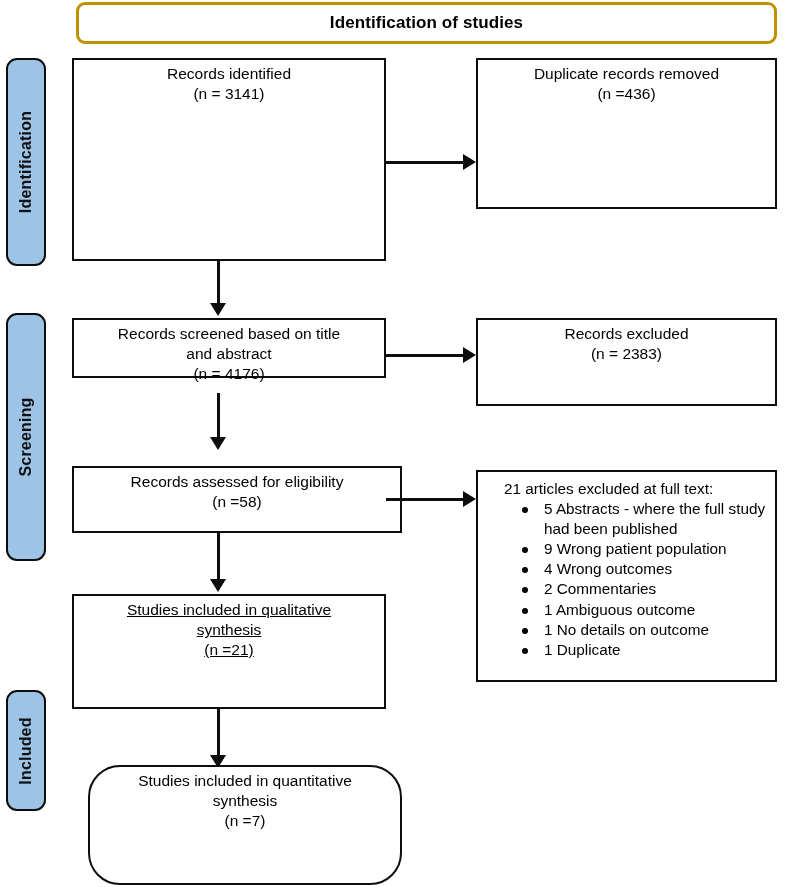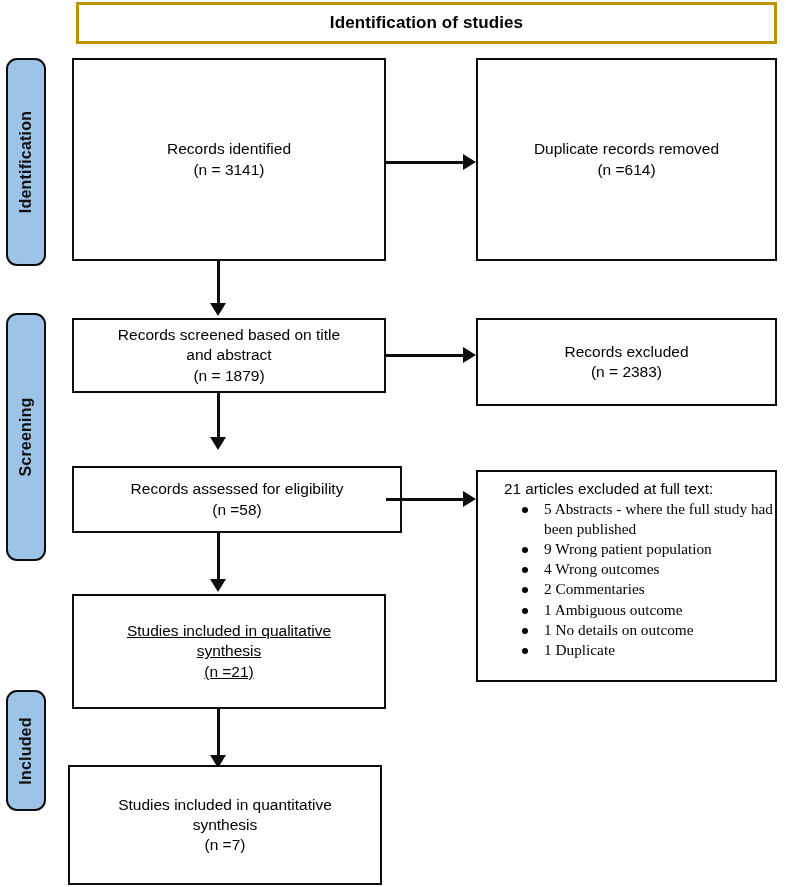--- a/index.html
+++ b/index.html
@@ -4,21 +4,21 @@
 <style>
   html,body{margin:0;padding:0;background:#ffffff;}
   body{width:786px;height:887px;position:relative;overflow:hidden;
        font-family:"Liberation Sans","DejaVu Sans",sans-serif;color:#000;}
 
   #stage{position:absolute;left:0;top:0;width:786px;height:887px;}
 
   
   .header-box{
     position:absolute;left:76px;top:2px;width:701px;height:42px;
-    border:3px solid #BF9000;border-radius:0;background:#fff;
+    border:3px solid #BF9000;border-radius:9px;background:#fff;
     display:flex;align-items:center;justify-content:center;box-sizing:border-box;
   }
   .header-box .htxt{font-size:17px;font-weight:bold;letter-spacing:.1px;}
 
   
   .phase{
     position:absolute;left:6px;width:40px;
     background:#9DC3E6;border:2.5px solid #0d0d0d;border-radius:11px;
     box-sizing:border-box;display:flex;align-items:center;justify-content:center;
   }
@@ -26,42 +26,42 @@
     transform:rotate(-90deg);white-space:nowrap;
     font-size:16px;font-weight:bold;color:#111;letter-spacing:.2px;
   }
   #phase-identification{top:58px;height:208px;}
   #phase-screening{top:313px;height:248px;}
   #phase-included{top:690px;height:121px;}
 
   
   .pbox{
     position:absolute;background:#fff;border:2.5px solid #0d0d0d;
-    box-sizing:border-box;display:flex;align-items:center;justify-content:center;
+    box-sizing:border-box;display:flex;align-items:flex-start;justify-content:center;
     text-align:center;font-size:15.5px;line-height:1.30;padding:4px 8px;
   }
   .pbox .btxt{display:block;white-space:pre-line;}
 
   #box-identified      {left:72px; top:58px;  width:314px;height:203px;}
-  #box-duplicates      {left:476px;top:58px;  width:301px;height:203px;}
-  #box-screened        {left:72px; top:318px; width:314px;height:75px;}
+  #box-duplicates      {left:476px;top:58px;  width:301px;height:151px;}
+  #box-screened        {left:72px; top:318px; width:314px;height:60px;}
   #box-excluded-screen {left:476px;top:318px; width:301px;height:88px;}
   #box-eligibility     {left:72px; top:466px; width:330px;height:67px;}
   #box-qualitative     {left:72px; top:594px; width:314px;height:115px;text-decoration:underline;}
-  #box-quantitative    {left:68px; top:765px; width:314px;height:120px;}
+  #box-quantitative    {left:88px; top:765px; width:314px;height:120px;border-radius:32px;}
 
   
   #box-exclusion-list{
     position:absolute;left:476px;top:470px;width:301px;height:212px;
     background:#fff;border:2.5px solid #0d0d0d;box-sizing:border-box;
     padding:7px 0 6px 10px;font-size:15.3px;line-height:1.26;
   }
   #box-exclusion-list .ex-head{display:block;margin-left:16px;margin-bottom:1px;}
   #box-exclusion-list ul{margin:0;padding:0 0 0 30px;list-style:none;}
-  #box-exclusion-list li{position:relative;margin:0 0 1px 0;padding-left:26px;font-family:Liberation Serif, serif;}
+  #box-exclusion-list li{position:relative;margin:0 0 1px 0;padding-left:26px;}
   #box-exclusion-list li::before{
     content:"";position:absolute;left:4px;top:8px;
     width:6px;height:6px;border-radius:50%;background:#000;
   }
 
   
   .vline{position:absolute;width:2.5px;background:#0d0d0d;}
   .hline{position:absolute;height:2.5px;background:#0d0d0d;}
   .arrow-down{
     position:absolute;width:0;height:0;
@@ -91,31 +91,31 @@
   </div>
   <div class="phase" id="phase-included">
     <span class="ptxt">Included</span>
   </div>
 
   <div class="pbox" id="box-identified">
     <span class="btxt"><span>Records identified</span><br><span>(n = 3141)</span></span>
   </div>
 
   <div class="pbox" id="box-duplicates">
-    <span class="btxt"><span>Duplicate records removed</span><br><span>(n =614)</span></span>
+    <span class="btxt"><span>Duplicate records removed</span><br><span>(n =436)</span></span>
   </div>
 
   <div class="hline" style="left:386px;top:161px;width:78px;"></div>
   <div class="arrow-right" style="left:463px;top:154px;"></div>
 
   <div class="vline" style="left:217px;top:261px;height:44px;"></div>
   <div class="arrow-down" style="left:210px;top:303px;"></div>
 
   <div class="pbox" id="box-screened">
-    <span class="btxt"><span>Records screened based on title</span><br><span>and abstract</span><br><span>(n = 1879)</span></span>
+    <span class="btxt"><span>Records screened based on title</span><br><span>and abstract</span><br><span>(n = 4176)</span></span>
   </div>
 
   <div class="pbox" id="box-excluded-screen">
     <span class="btxt"><span>Records excluded</span><br><span>(n = 2383)</span></span>
   </div>
 
   <div class="hline" style="left:386px;top:354px;width:78px;"></div>
   <div class="arrow-right" style="left:463px;top:347px;"></div>
 
   <div class="vline" style="left:217px;top:393px;height:46px;"></div>

